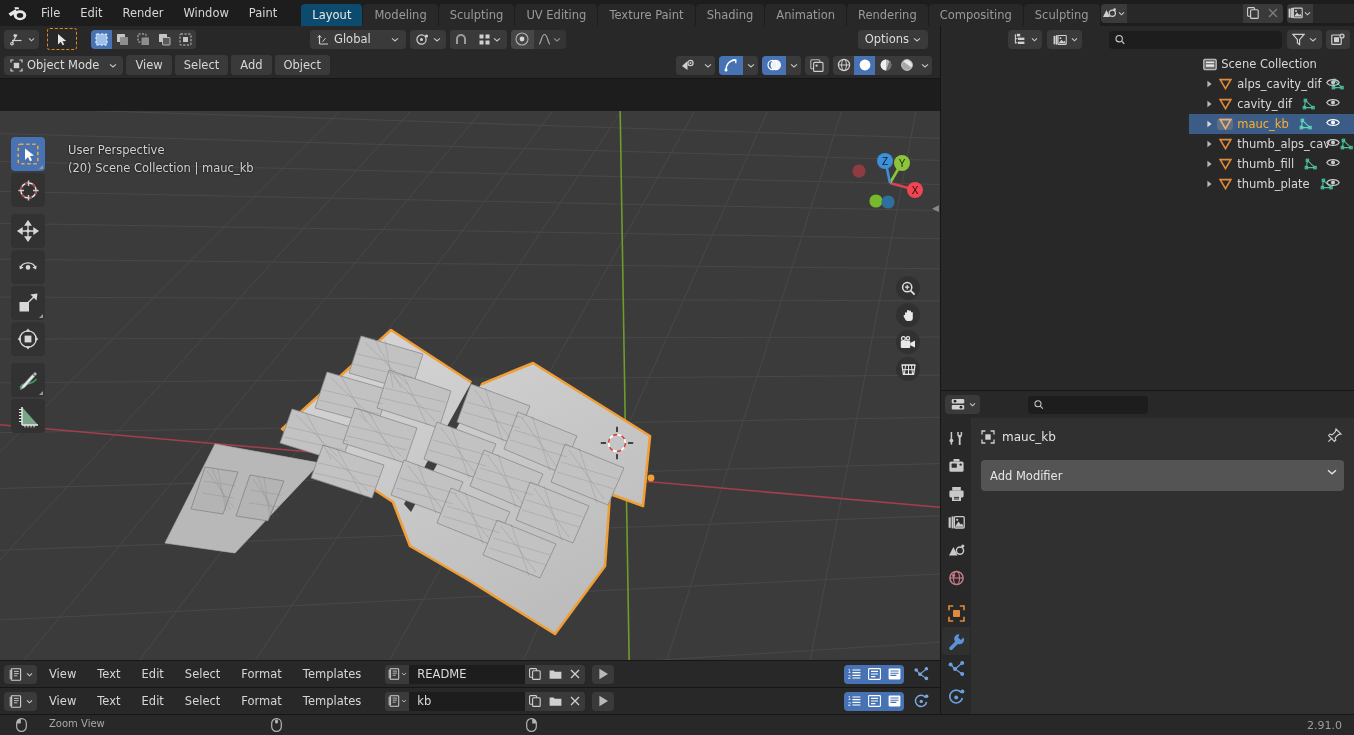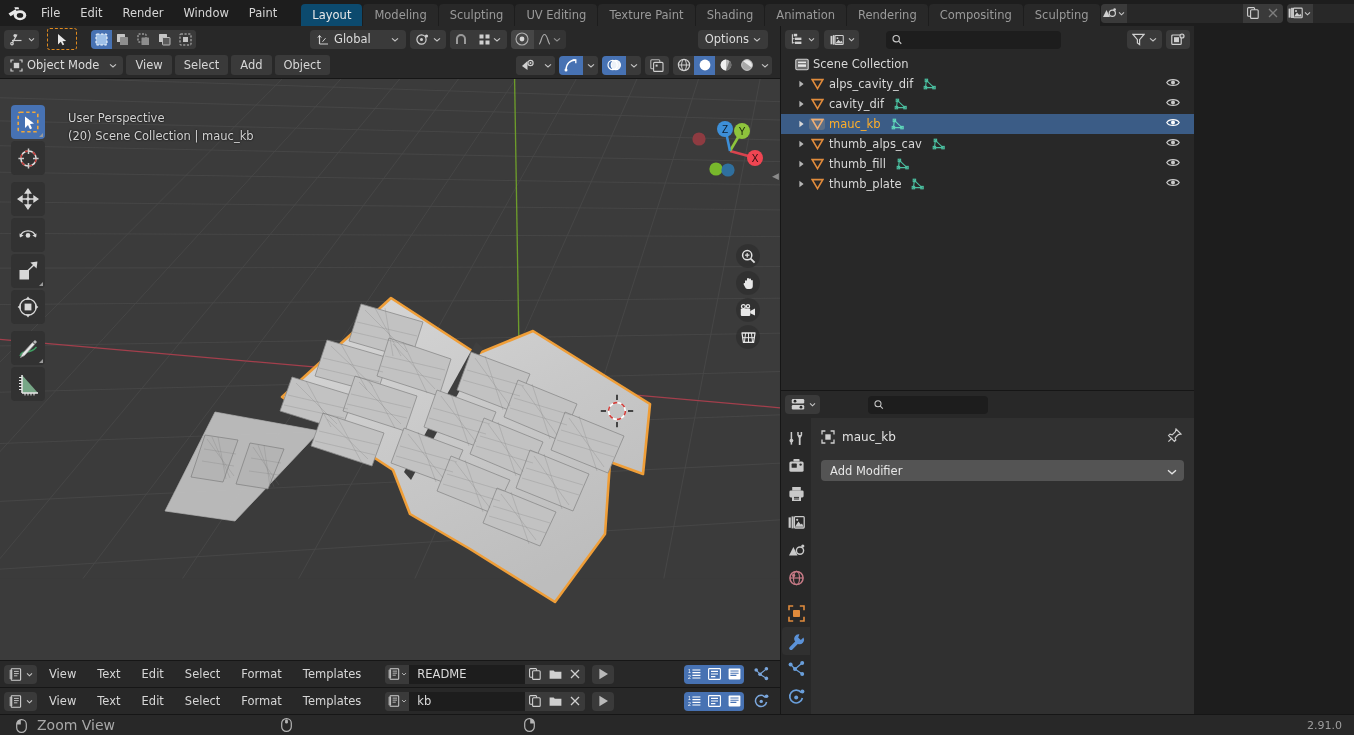--- a/index.html
+++ b/index.html
@@ -34,21 +34,21 @@
   .topbar-right { margin-left:auto; display:flex; align-items:center; gap:4px; padding-right:4px; }
 
   .id-block { display:flex; align-items:center; height:19px; background:#282828; border-radius:4px; overflow:hidden; }
   .id-icon-btn { width:26px; height:19px; background:#3a3a3a; display:flex; align-items:center; justify-content:center; gap:1px; }
   .id-name { background:#000000; height:19px; line-height:19px; padding:0 8px; min-width:116px; color:#dcdcdc; font-size:10px;margin-top:38px;}
   .id-btn { width:20px; height:19px; background:#3a3a3a; display:flex; align-items:center; justify-content:center; }
   .id-btn.dim svg { opacity:.45; }
 
   
   .main { display:flex; flex:1 1 auto; min-height:0; }
-  .left-col { width:780px; display:flex; flex-direction:column; }
+  .left-col { width:940px; display:flex; flex-direction:column; }
   .right-col { width:414px; display:flex; flex-direction:column; border-left:1px solid #161616; }
 
   
   .vp-header {
     height:26px; background:#282828; display:flex; align-items:center;
     padding:0 4px; gap:4px; flex:0 0 26px;
   }
   .vp-header2 {
     height:27px; background:#282828; display:flex; align-items:center;
     padding:0 4px; gap:3px; flex:0 0 27px; border-bottom:1px solid #161616;
@@ -56,42 +56,42 @@
   .hbtn {
     height:19px; background:#3a3a3a; border-radius:4px; display:flex; align-items:center;
     padding:0 7px; color:#dcdcdc; font-size:11.5px; gap:4px; white-space:nowrap;
   }
   .seg { display:flex; background:#3a3a3a; border-radius:4px; overflow:hidden; height:19px; }
   .seg > div { width:21px; height:19px; display:flex; align-items:center; justify-content:center; background:#3a3a3a; }
   .seg > div.on { background:#4772b3; }
   .menu-txt { padding:3px 9px; color:#d6d6d6; font-size:11.5px; border-radius:3px; }
 
   
-  .viewport { position:relative; flex:1 1 auto; overflow:hidden; background:#3b3b3b; }
+  .viewport { position:relative; flex:1 1 auto; overflow:hidden; background:#3b3b3b;margin-top:32px; }
   .grid-svg { position:absolute; inset:0; }
   .vp-overlay-text { position:absolute; left:68px; top:30px; font-size:11.5px; color:#d3d3d3; line-height:18px; text-shadow:0 0 2px #000; }
   .toolbar {
     position:absolute; left:11px; top:26px; width:34px;
     display:flex; flex-direction:column; gap:2px;
   }
   .tool {
     width:34px; height:34px; background:#323232; border-radius:4px;
     display:flex; align-items:center; justify-content:center; position:relative;
   }
   .tool.active { background:#4772b3; }
   .tool.gap { margin-top:5px; }
   .tool .corner { position:absolute; right:2px; bottom:2px; width:0; height:0;
     border-left:4px solid transparent; border-bottom:4px solid #9a9a9a; }
   .nav-gizmo { position:absolute; right:12px; top:28px; width:80px; height:80px; }
   .nav-btns { position:absolute; right:20px; top:165px; display:flex; flex-direction:column; gap:3px; }
   .nav-btn { width:24px; height:24px; border-radius:50%; background:#2f2f2fcc; display:flex; align-items:center; justify-content:center; }
   .vp-edge-arrow { position:absolute; right:1px; top:92px; color:#8a8a8a; font-size:9px; }
 
   
-  .outliner { flex:0 0 364px; display:flex; flex-direction:column; background:#282828; }
+  .outliner { flex:0 0 364px; display:flex; flex-direction:column; background:#282828;align-items:flex-end; }
   .ol-header { height:27px; background:#282828; display:flex; align-items:center; padding:0 4px; gap:5px; flex:0 0 27px; }
   .search-box { flex:1 1 auto; max-width:175px; height:18px; background:#1d1d1d; border-radius:4px; display:flex; align-items:center; padding:0 6px; gap:5px; }
   .search-box input { background:transparent; border:0; outline:0; color:#dcdcdc; font-size:11px; width:100%; font-family:inherit; }
   .ol-body { flex:1 1 auto; background:#282828; overflow:hidden; padding-top:1px; }
   .ol-row { height:20px; display:flex; align-items:center; padding-left:12px; position:relative; }
   .ol-row.selected { background:#3b5c86; }
   .ol-row.selected .ol-label { color:#ffaf29; }
   .ol-disc { width:16px; display:flex; align-items:center; justify-content:center; }
   .ol-label { font-size:11.5px; color:#d8d8d8; margin-left:4px; white-space:nowrap; }
   .ol-eye { position:absolute; right:14px; top:3px; }
@@ -106,40 +106,40 @@
   .props-search input { background:transparent; border:0; outline:0; color:#dcdcdc; font-size:11px; width:100%; font-family:inherit;}
   .props-body { flex:1 1 auto; display:flex; min-height:0; }
   .props-tabs { width:30px; background:#282828; display:flex; flex-direction:column; align-items:center; padding-top:6px; gap:0px; }
   .ptab { width:28px; height:28px; display:flex; align-items:center; justify-content:center; border-radius:4px 0 0 4px; }
   .ptab.active { background:#303030; }
   .ptab.sp { margin-top:7px; }
   .props-content { flex:1 1 auto; background:#303030; padding:8px 10px; }
   .props-breadcrumb { display:flex; align-items:center; gap:7px; height:22px; position:relative; }
   .props-breadcrumb .pin { position:absolute; right:2px; top:2px; }
   .add-mod {
-    margin-top:12px; height:21px; background:#545454; border-radius:4px;
+    margin-top:12px; height:31px; background:#545454; border-radius:4px;
     display:flex; align-items:center; padding:0 9px; color:#e6e6e6; font-size:11.5px; position:relative;
   }
   .add-mod .dn { position:absolute; right:7px; top:4px; }
 
   
   .text-ed { height:27px; background:#282828; display:flex; align-items:center; padding:0 4px; gap:3px; flex:0 0 27px; border-top:1px solid #161616; }
   .te-sel { display:flex; align-items:center; height:19px; background:#3a3a3a; border-radius:4px; overflow:hidden; margin-left:12px;}
   .te-sel .tic { width:24px; height:19px; display:flex; align-items:center; justify-content:center; gap:1px; background:#3a3a3a;}
   .te-name { background:#1d1d1d; height:19px; line-height:19px; padding:0 8px; width:116px; font-size:11.5px; color:#dcdcdc;}
   .te-btn { width:20px; height:19px; background:#3a3a3a; display:flex; align-items:center; justify-content:center;}
   .te-run { width:22px; height:19px; background:#3a3a3a; border-radius:4px; display:flex; align-items:center; justify-content:center; margin-left:4px;}
   .te-right { margin-left:auto; display:flex; align-items:center; gap:4px; padding-right:2px;}
   .te-toggle { display:flex; background:#3a3a3a; border-radius:4px; overflow:hidden; height:19px;}
   .te-toggle > div { width:20px; height:19px; display:flex; align-items:center; justify-content:center; background:#4772b3; }
   .te-icon-solo { width:26px; height:19px; display:flex; align-items:center; justify-content:center; }
 
   
   .statusbar { height:21px; background:#282828; display:flex; align-items:center; padding:0 8px; flex:0 0 21px; border-top:1px solid #161616; gap:6px;}
-  .sb-hint { display:flex; align-items:flex-end; gap:10px; color:#a8a8a8; font-size:14px;}
+  .sb-hint { display:flex; align-items:flex-start; gap:22px; color:#a8a8a8; font-size:10px;}
   .sb-ver { margin-left:auto; color:#9e9e9e; font-size:11px; padding-right:4px;}
 </style>
 </head>
 <body>
 
 <div class="app">
 
   <div class="topbar">
     <div class="blender-logo">
       <svg width="19" height="15" viewBox="0 0 19 15">

